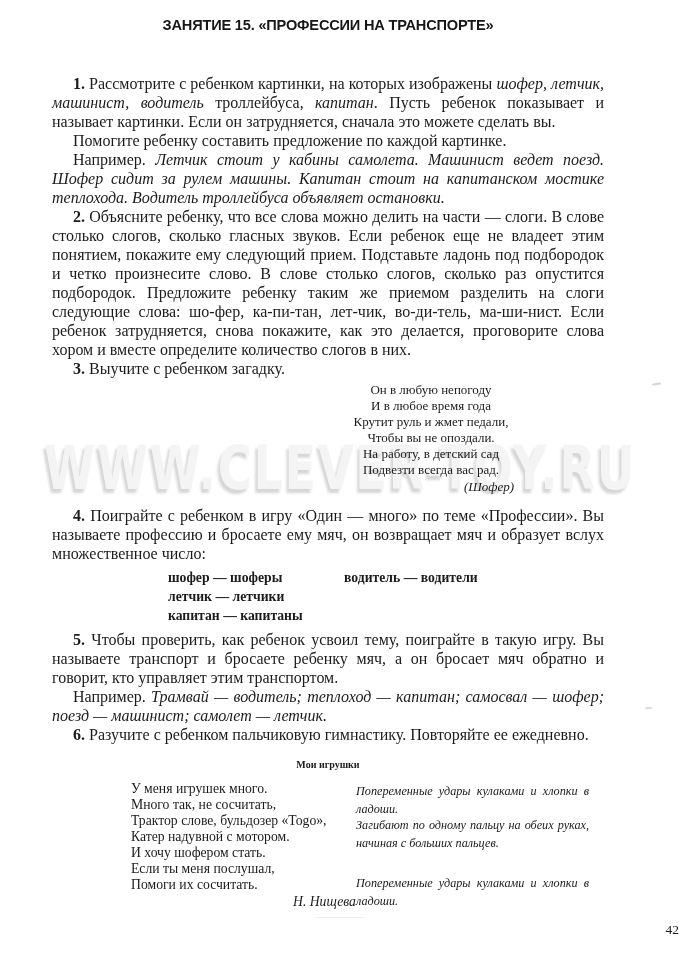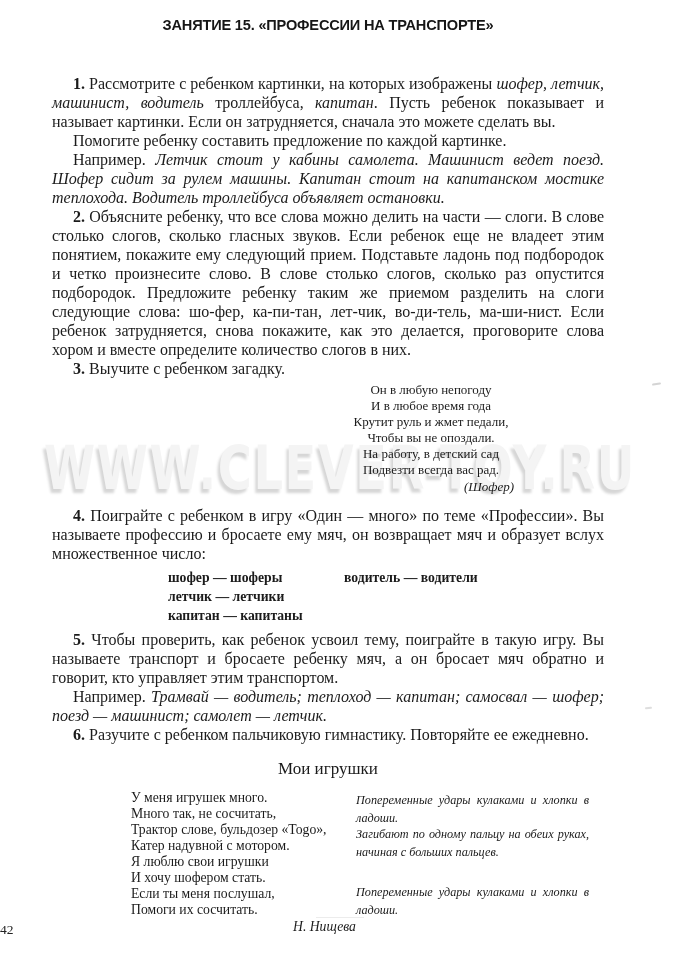--- a/index.html
+++ b/index.html
@@ -27,33 +27,33 @@
     transform:scaleX(0.94); transform-origin:center; letter-spacing:-0.2px;
     white-space:nowrap;
   }
   p.para { margin:0; font-size:16px; line-height:19px; text-align:justify; text-indent:21px; }
   .b { font-weight:bold; }
   .i { font-style:italic; }
   .riddle { margin:4px 0 11px 206px; font-size:13px; line-height:16px;text-align:center; }
   .riddle-answer { margin-left:116px; font-style:italic; margin-top:1px; }
   .pairs { display:flex; margin:5px 0 5px 116px; font-size:13.7px; line-height:19px;font-weight:bold; }
   .pairs-col1 { width:176px; }
-  .poem-heading { margin:15px 0 11px 0; font-size:17px; font-weight:normal; text-align:center; }
+  .poem-heading { margin:15px 0 11px 0; font-size:10px; font-weight:bold; text-align:center; }
   .poem { position:relative; min-height:178px; font-size:13.7px; line-height:16px; }
   .poem-lines { margin-left:79px; }
   .poem-author { margin-left:162px; margin-top:1px; font-style:italic; }
   .poem-notes {
     position:absolute; left:304px; top:1px; width:233px;
     font-style:italic; font-size:12.2px; line-height:18px; text-align:justify;
   }
   .note { position:absolute; left:0; width:100%; }
   .note-1 { top:0; }
   .note-2 { top:34px; }
   .note-3 { top:92px; }
-  .footer { position:absolute; top:917px; left:0; width:100%; text-align:left; z-index:2; }
+  .footer { position:absolute; top:917px; left:0; width:100%; text-align:right; z-index:2; }
   .footer-rule { width:48px; height:1px; background:#cccccc; border-bottom:1px solid #ececec; margin:0 auto 4px auto; }
   .footer-num { font-size:13.5px; color:#222; }
   .scan-mark { position:absolute; background:#bdbdbd; z-index:3; border-radius:1px; }
   .mark-1 { left:652px; top:383px; width:9px; height:2px; transform:rotate(-10deg); opacity:.65; }
   .mark-2 { left:645px; top:707px; width:7px; height:2px; transform:rotate(-6deg); opacity:.5; }
 </style>
 </head>
 <body>
 
 <div class="page">
@@ -104,21 +104,20 @@
     <p class="para"><span class="b">6.</span><span> Разучите с ребенком пальчиковую гимнастику. Повторяйте ее ежедневно.</span></p>
 
     <h2 class="poem-heading">Мои игрушки</h2>
 
     <div class="poem">
       <div class="poem-lines">
         <div>У меня игрушек много.</div>
         <div>Много так, не сосчитать,</div>
         <div>Трактор слове, бульдозер «Togo»,</div>
         <div>Катер надувной с мотором.</div>
-        <div>Я люблю свои игрушки</div>
         <div>И хочу шофером стать.</div>
         <div>Если ты меня послушал,</div>
         <div>Помоги их сосчитать.</div>
         <div class="poem-author">Н. Нищева</div>
       </div>
       <div class="poem-notes">
         <div class="note note-1">Попеременные удары кулаками и хлопки в ладоши.</div>
         <div class="note note-2">Загибают по одному пальцу на обеих руках, начиная с больших пальцев.</div>
         <div class="note note-3">Попеременные удары кулаками и хлопки в ладоши.</div>
       </div>

